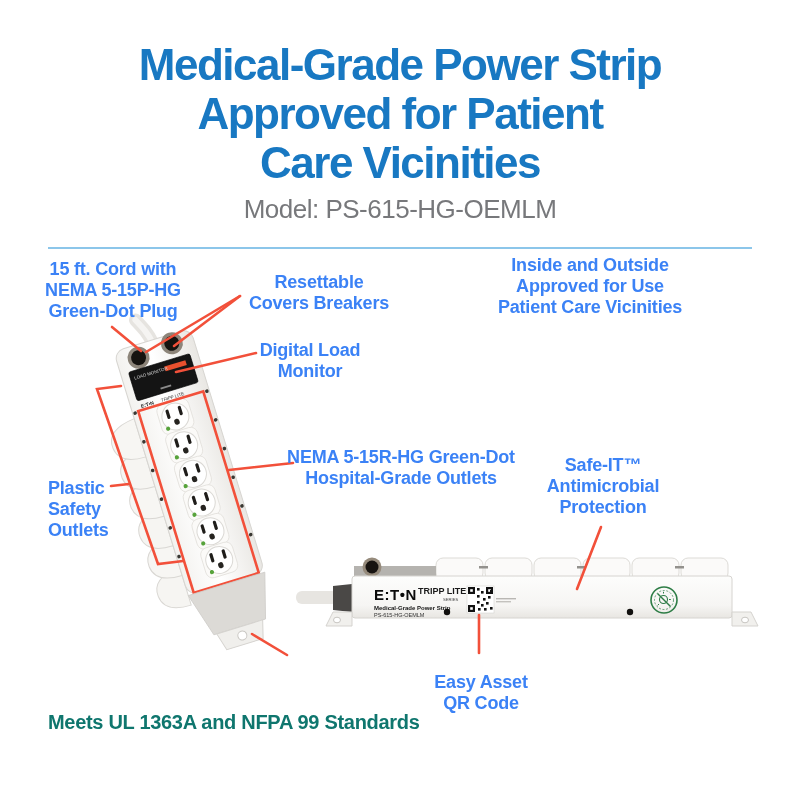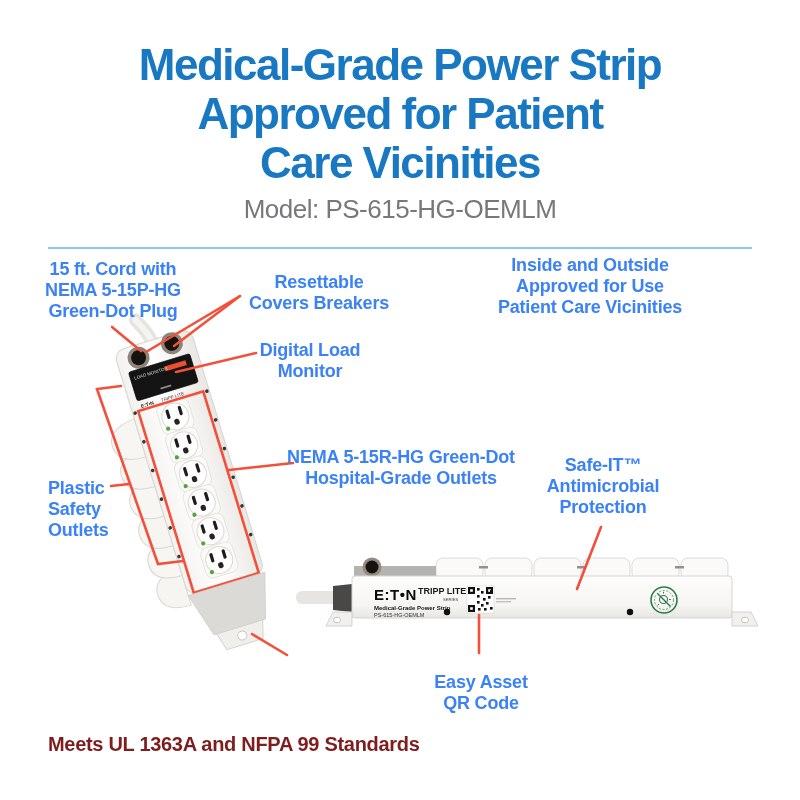--- a/index.html
+++ b/index.html
@@ -16,21 +16,21 @@
   .callout span{display:block;}
   #cb-cord{left:40px;top:259px;width:146px;}
   #cb-breakers{left:234px;top:259px;width:170px;margin-top:13px;}
   #cb-approved{left:470px;top:255px;width:240px;}
   #cb-monitor{left:245px;top:340px;width:130px;}
   #cb-outlets{left:280px;top:447px;width:242px;}
   #cb-safeit{left:523px;top:455px;width:160px;}
   #cb-covers{left:48px;top:478px;width:90px;text-align:left;}
   #cb-flanges{left:215px;top:656px;width:140px;}
   #cb-qr{left:411px;top:672px;width:140px;}
-  .footer{position:absolute;left:48px;top:733px;color:#7f1d1d;font-weight:bold;
+  .footer{position:absolute;left:48px;top:711px;color:#0f766e;font-weight:bold;
           font-size:20px;letter-spacing:-0.3px;}
   svg.art{position:absolute;left:0;top:0;}
 </style>
 </head>
 <body>
 
 <div class="canvas">
 
   <svg class="art" width="800" height="800" viewBox="0 0 800 800">
     <defs>

